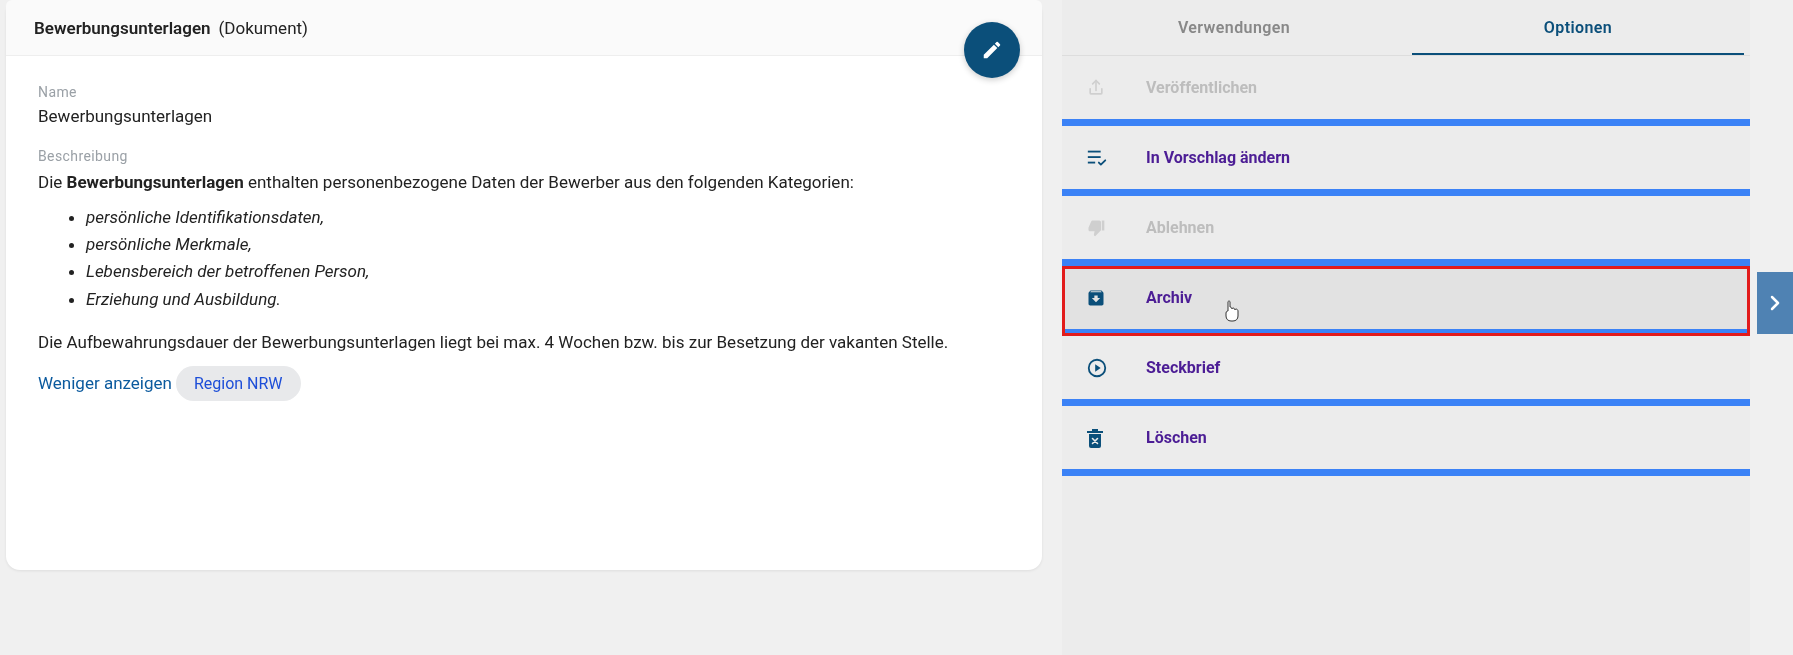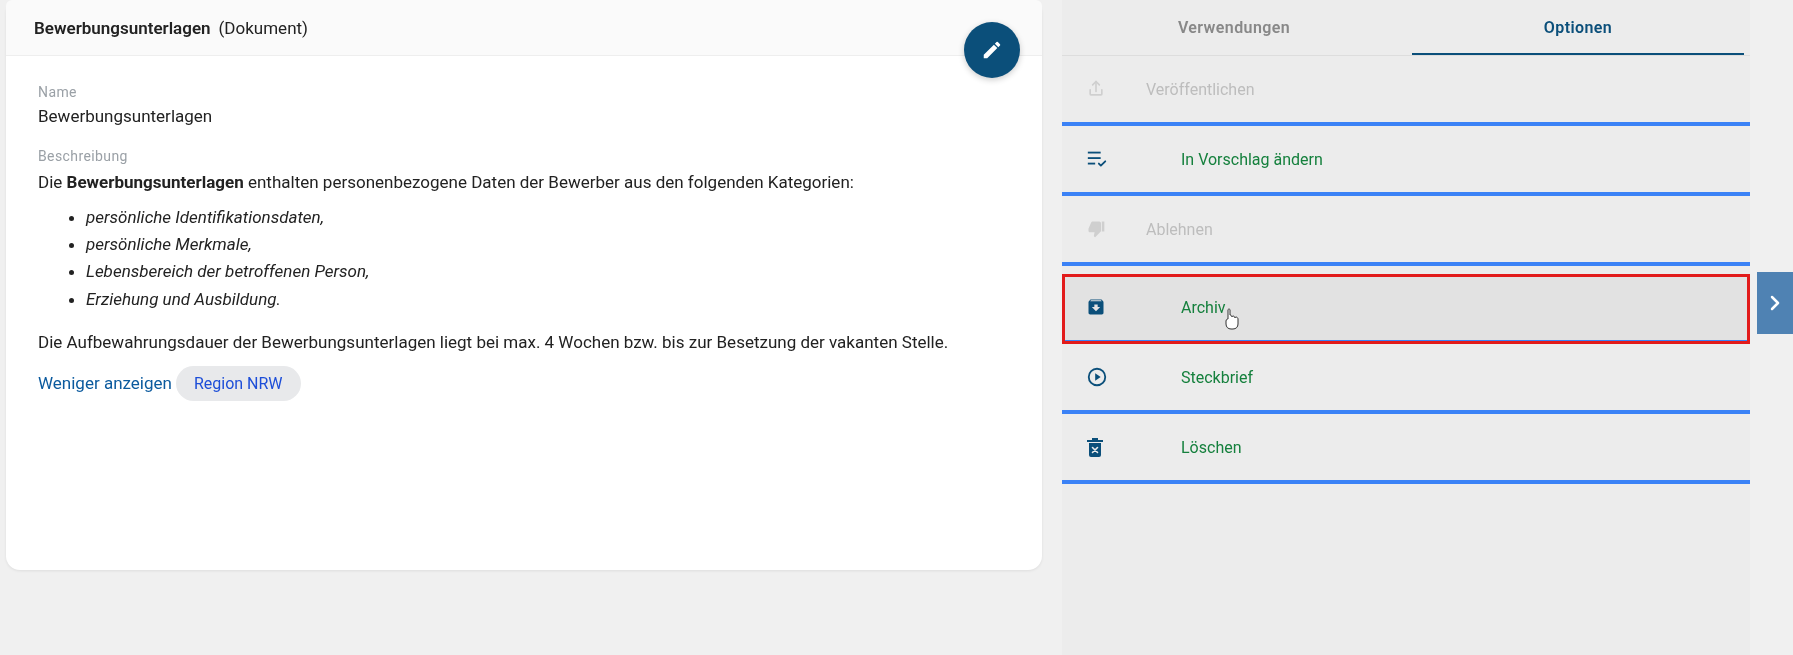--- a/index.html
+++ b/index.html
@@ -137,38 +137,37 @@
     background: #0b4f7a;
   }
   .options-list {
     padding-top: 0;
   }
   .option-row {
     display: flex;
     align-items: center;
     height: 70px;
     padding-left: 24px;
-    border-bottom: 4px solid #3b82f6;
+    border-bottom: 7px solid #3b82f6;
     font-size: 16px;
-    font-weight: 400;
+    font-weight: 700;
     cursor: pointer;
   }
   .option-row .opt-icon {
     width: 60px;
     display: flex;
     align-items: center;
     justify-content: flex-start;
   }
   .option-row.disabled {
     color: #bdbdbd;
     cursor: default;
   }
   .option-row.enabled {
-    color: #15803d;
-    gap: 35px;
+    color: #4c1d95;
   }
   .option-row.highlighted {
     background: #e2e2e2;
     outline: 3px solid #e21b1b;
     outline-offset: -3px;
     position: relative;
     z-index: 2;
   }
   .cursor-pointer-icon {
     position: absolute;
@@ -261,21 +260,21 @@
 
     <div class="option-row disabled">
       <span class="opt-icon">
         <svg width="20" height="20" viewBox="0 0 24 24" fill="#cfcfcf">
           <path d="M22 3h-3v12h3V3zM3 14c0 1.1.9 2 2 2h5.3l-.8 3.8v.3c0 .4.2.8.4 1.1L11 22l6.4-6.6c.4-.3.6-.8.6-1.4V5c0-1.1-.9-2-2-2H8c-.8 0-1.5.5-1.8 1.2l-3 7c-.1.3-.2.5-.2.8v2z"></path>
         </svg>
       </span>
       <span>Ablehnen</span>
     </div>
 
-    <div class="option-row enabled highlighted" style="position:relative;margin-top:8px;">
+    <div class="option-row enabled highlighted" style="position:relative;">
       <span class="opt-icon">
         <svg width="20" height="20" viewBox="0 0 24 24" fill="#0b4f7a">
           <path d="M20.54 5.23l-1.39-1.68C18.88 3.21 18.47 3 18 3H6c-.47 0-.88.21-1.16.55L3.46 5.23C3.17 5.57 3 6.02 3 6.5V19c0 1.1.9 2 2 2h14c1.1 0 2-.9 2-2V6.5c0-.48-.17-.93-.46-1.27zM12 17l-5-5h3V9h4v3h3l-5 5zM5.12 5l.81-1h12l.94 1H5.12z"></path>
         </svg>
       </span>
       <span>Archiv</span>
       <span class="cursor-pointer-icon" style="left:160px; top:34px;">
         <svg width="18" height="22" viewBox="0 0 18 22">
           <path d="M6 2v9c0 0 -2 0 -2 2v3c0 3 2 5 5 5h2c3 0 5-2 5-5v-5c0-1-1-2-2-2s-1 1-1 1c0-1-1-2-2-2s-1 1-1 1c0-1-1-2-2-2V2c0-1-1-1-1-1s-1 0-1 1z" fill="#fff" stroke="#333" stroke-width="1"></path>
         </svg>

